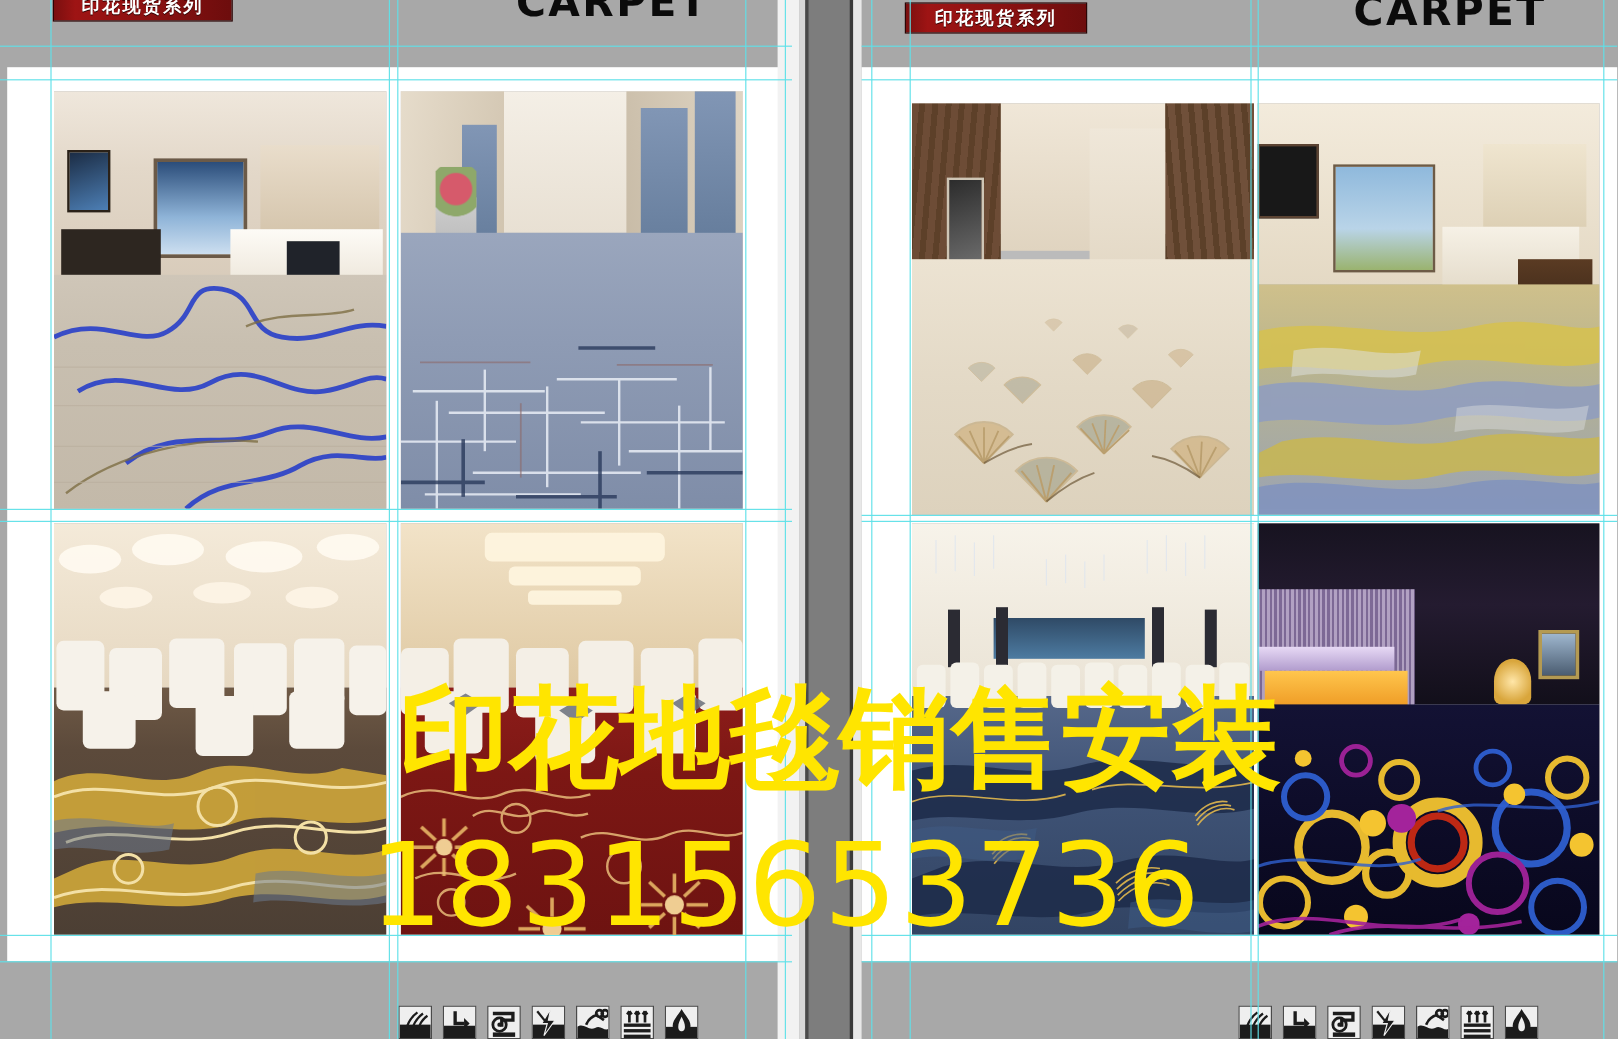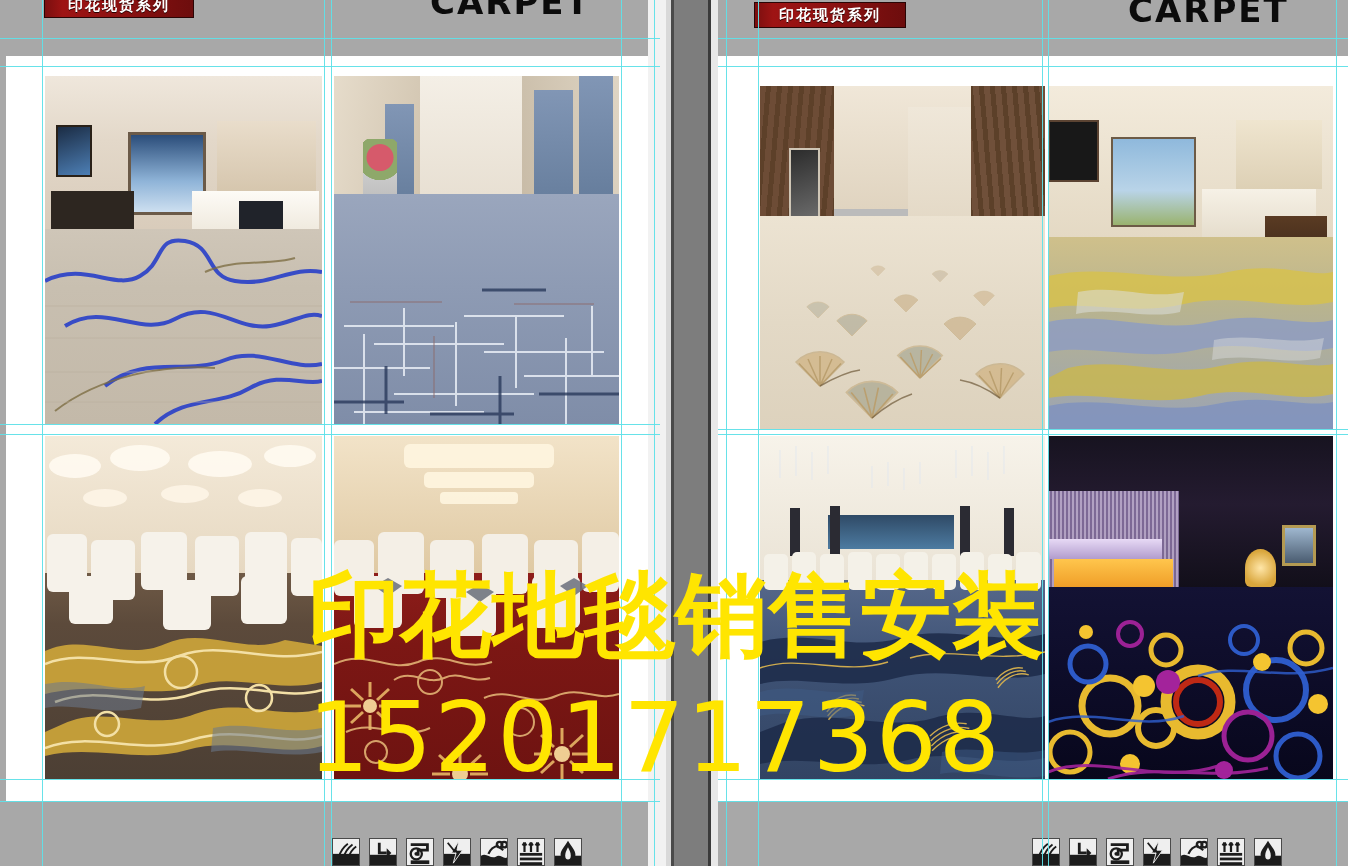--- a/index.html
+++ b/index.html
@@ -122,20 +122,21 @@
       background:repeating-linear-gradient(90deg,#cbb9dd 0 2px,#8d77a8 2px 4px); opacity:.85; }
   .p8 .deskglow{ position:absolute; left:2%; top:36%; width:42%; height:12%;
       background:linear-gradient(180deg,#ffc64d,#e88a15); }
   .p8 .floor{ height:56%; background:linear-gradient(180deg,#131234 0%,#0d0c28 50%,#08071c 100%); }
 
   
   #watermark{ position:absolute; z-index:80; pointer-events:none; }
   #wm-line1{
     position:absolute; color:#ffe500; font-weight:bold; white-space:nowrap;
     font-family:"DejaVu Sans", sans-serif;
+    margin-left:24px;
   }
   #wm-line2{
     position:absolute; color:#ffe500; font-weight:normal; white-space:nowrap;
     font-family:"DejaVu Sans", sans-serif;
   }
 
   
   .iconstrip{ position:absolute; z-index:40; display:flex; gap:9px; }
   .prop-icon{
     width:28px; height:28px; background:#efefef; border:1px solid #4a4a4a;
@@ -742,16 +743,16 @@
   <div class="guide-h" style="left:718px; top:801px; width:630px;"></div>
 
   <div class="guide-v" style="left:726px;  top:0; height:866px;"></div>
   <div class="guide-v" style="left:758px;  top:0; height:866px;"></div>
   <div class="guide-v" style="left:1042px; top:0; height:866px;"></div>
   <div class="guide-v" style="left:1048px; top:0; height:866px;"></div>
   <div class="guide-v" style="left:1336px; top:0; height:866px;"></div>
 
   <div id="watermark" style="left:0; top:0; width:1348px; height:866px;">
     <div id="wm-line1" style="left:308px; top:570px; font-size:92px; line-height:92px;">印花地毯销售安装</div>
-    <div id="wm-line2" style="left:308px; top:690px; font-size:96px; line-height:96px; letter-spacing:2px;">15201717368</div>
+    <div id="wm-line2" style="left:308px; top:690px; font-size:96px; line-height:96px; letter-spacing:2px;">18315653736</div>
   </div>
 
 </div>
 
 </body></html>

